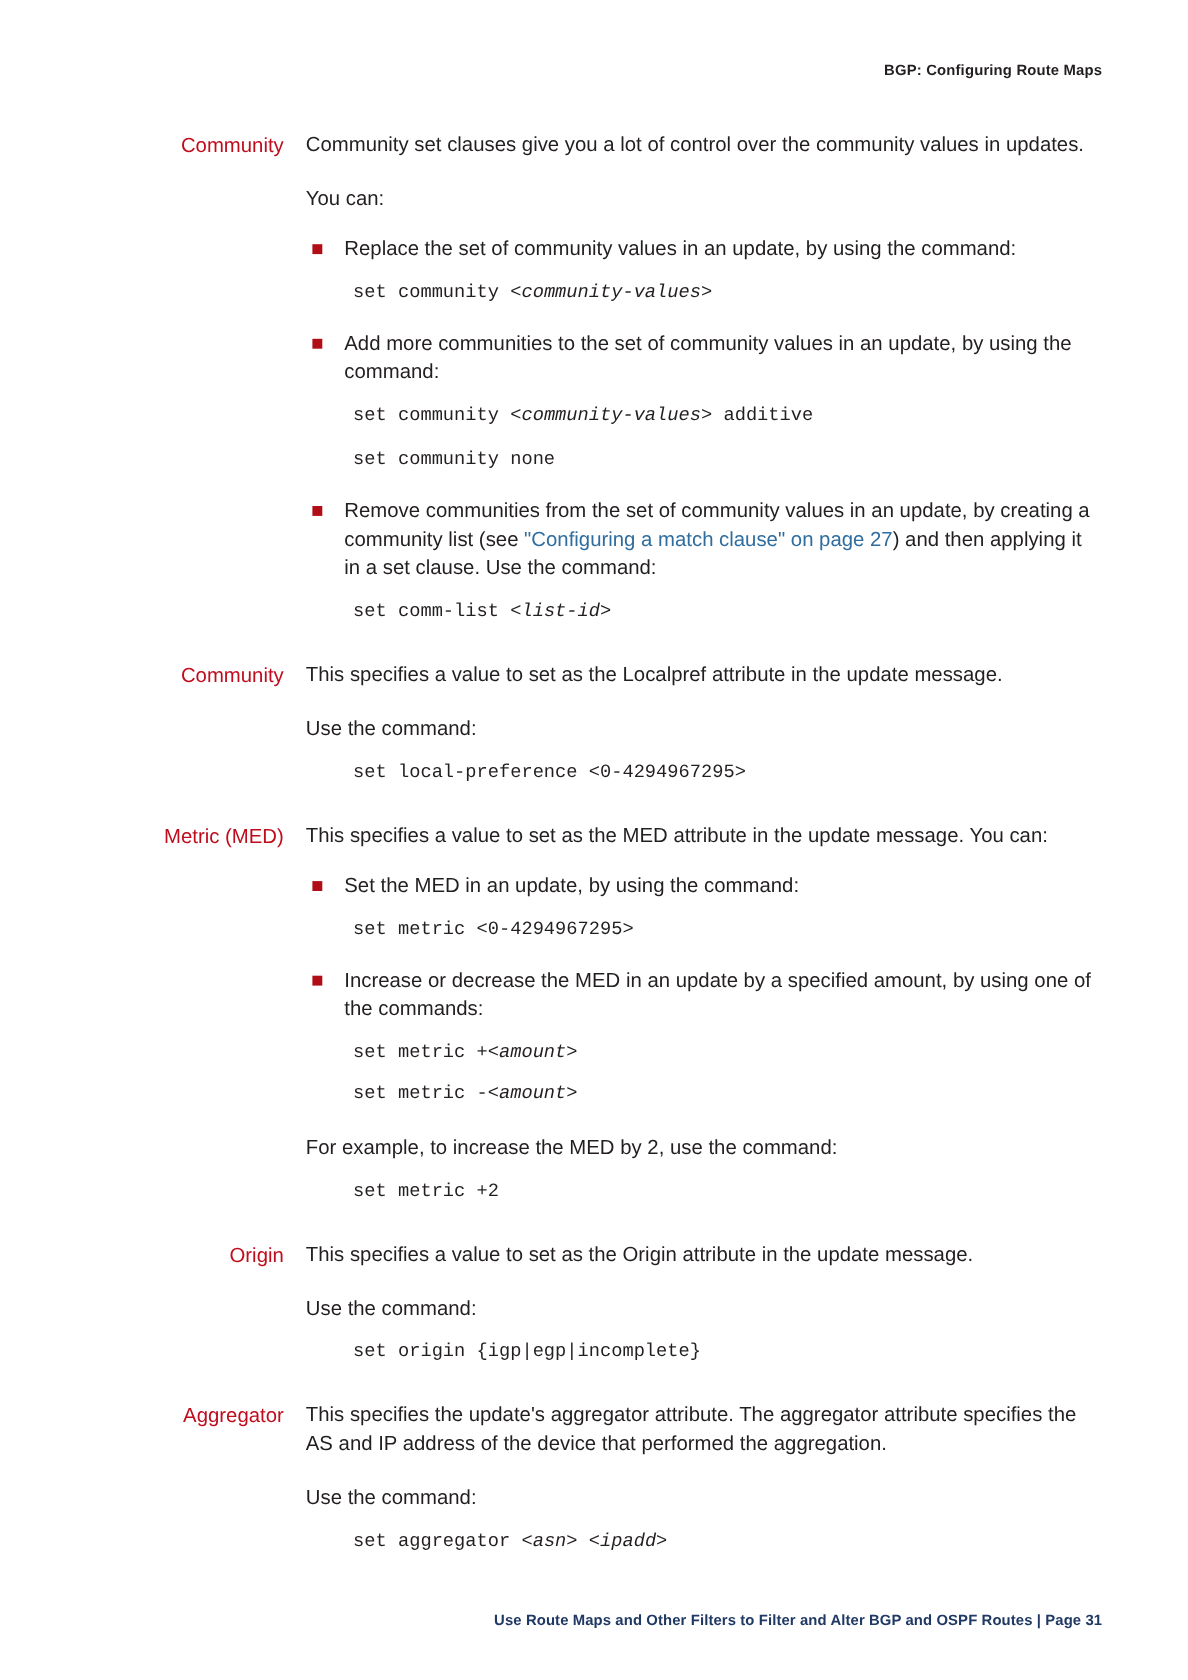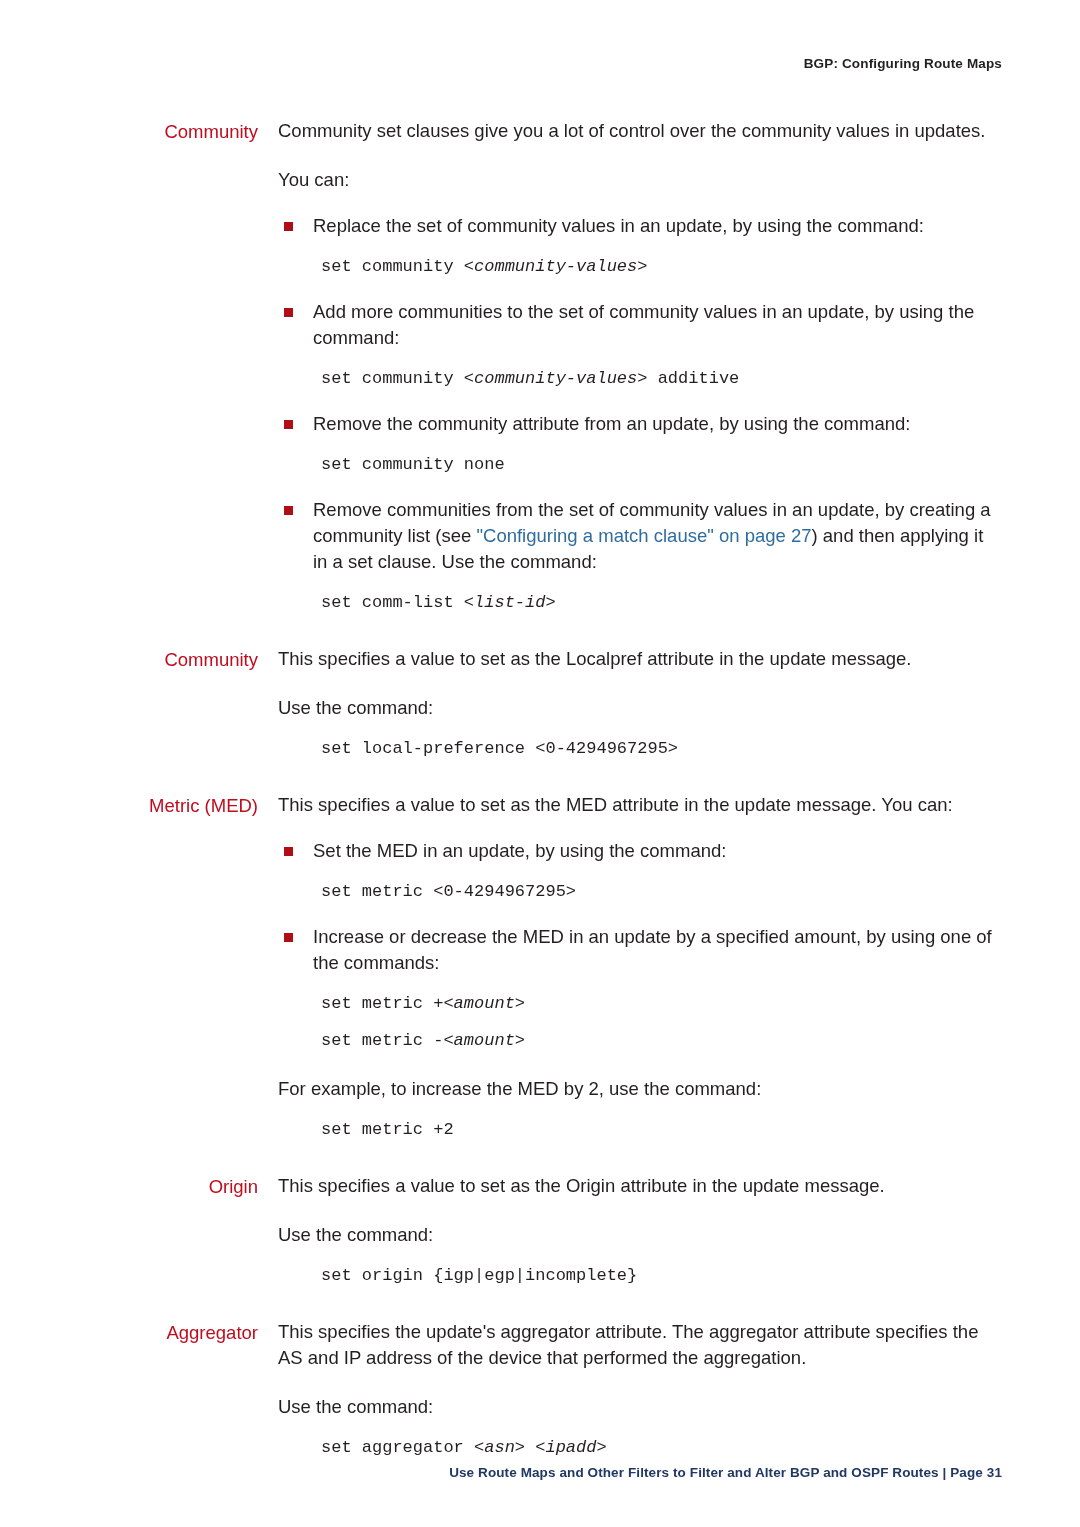--- a/index.html
+++ b/index.html
@@ -160,24 +160,20 @@
             <span>Replace the set of community values in an update, by using the command:</span>
           </li>
           <div class="code in-bullet"><span>set community </span><i>&lt;community-values&gt;</i><span></span></div>
 
           <li class="bullet-item">
             <span class="sq"></span>
             <span>Add more communities to the set of community values in an update, by using the command:</span>
           </li>
           <div class="code in-bullet"><span>set community </span><i>&lt;community-values&gt;</i><span> additive</span></div>
 
-          <li class="bullet-item">
-            <span class="sq"></span>
-            <span>Remove the community attribute from an update, by using the command:</span>
-          </li>
           <div class="code in-bullet"><span>set community none</span></div>
 
           <li class="bullet-item">
             <span class="sq"></span>
             <span>Remove communities from the set of community values in an update, by creating a community list (see </span><span class="xref">"Configuring a match clause" on page 27</span><span>) and then applying it in a set clause. Use the command:</span>
           </li>
           <div class="code in-bullet"><span>set comm-list </span><i>&lt;list-id&gt;</i></div>
 
         </ul>
       </div>

